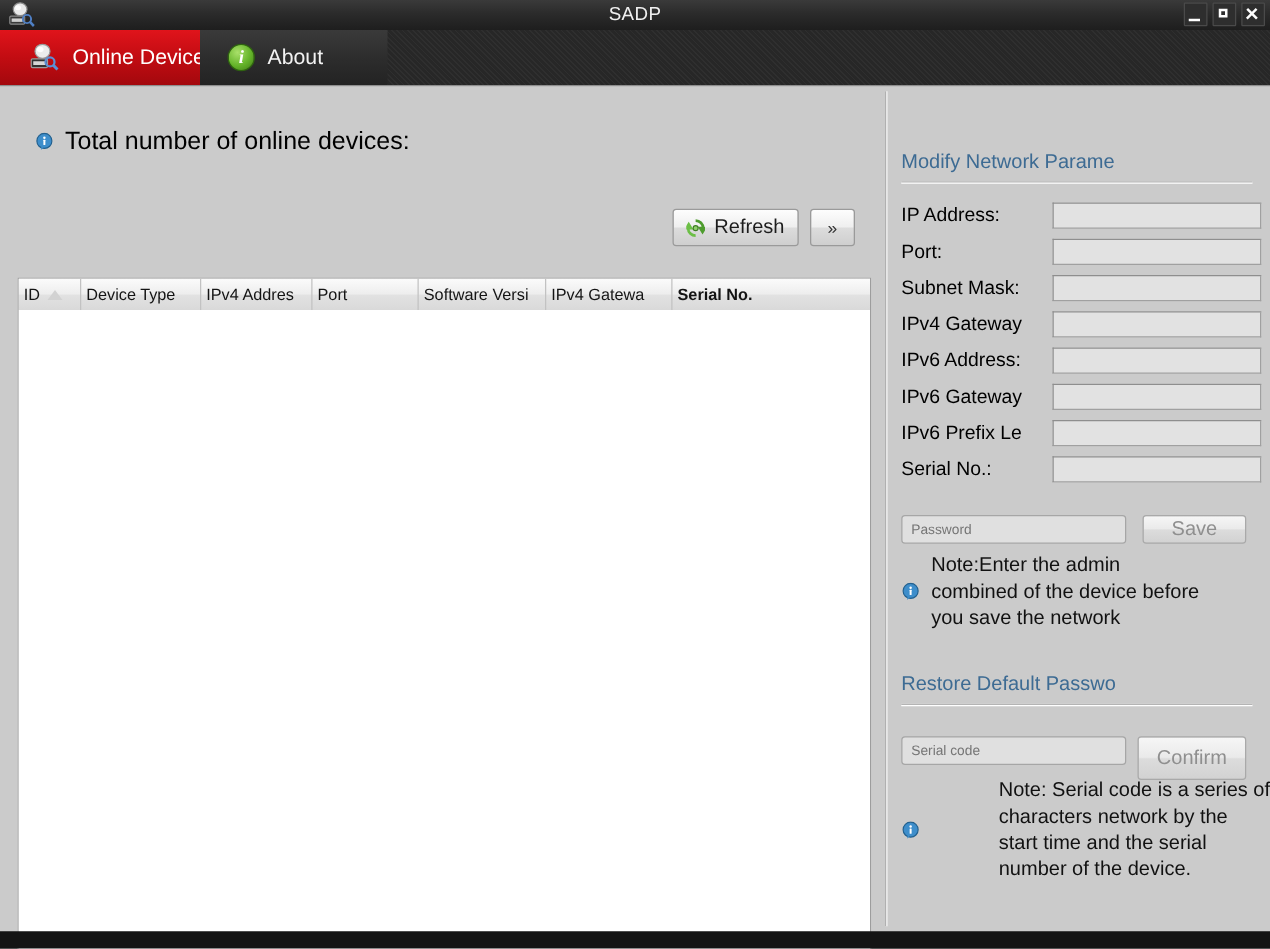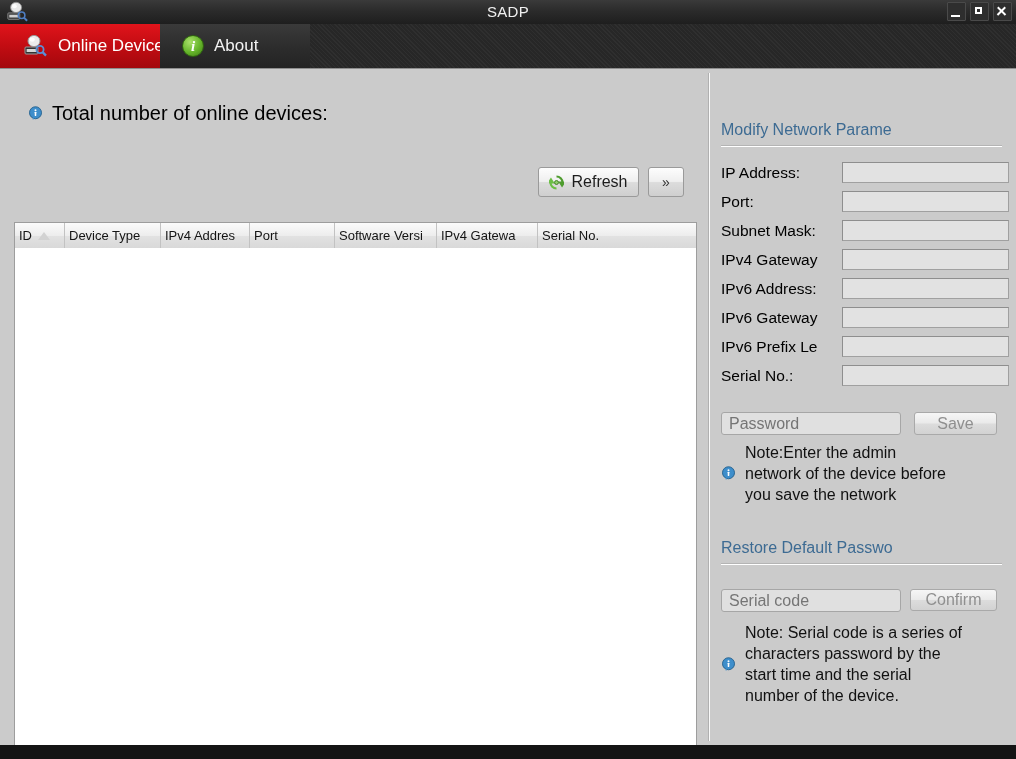--- a/index.html
+++ b/index.html
@@ -281,21 +281,21 @@
     color: #222;
     outline: none;
   }
   .textbox-dis {
     position: absolute;
     box-sizing: border-box;
     background: #e0e0e0;
     border: 1px solid #a6a6a6;
     border-radius: 3px;
     font-family: "Liberation Sans", sans-serif;
-    font-size: 16px;
+    font-size: 11px;
     color: #9b9b9b;
     padding: 0 7px;
     outline: none;
   }
   .btn-dis {
     position: absolute;
     box-sizing: border-box;
     background: linear-gradient(to bottom, #f6f6f6 0%, #eaeaea 48%, #dcdcdc 52%, #d2d2d2 100%);
     border: 1px solid #a9a9a9;
     border-radius: 3px;
@@ -396,21 +396,21 @@
     </div>
 
     <div class="table-wrap">
       <div class="thead" id="thead">
           <div class="th" style="width: 50px;"><span>ID</span><span class="sort-tri"></span></div>
           <div class="th" style="width: 96px;"><span>Device Type</span></div>
           <div class="th" style="width: 89px;"><span>IPv4 Addres</span></div>
           <div class="th" style="width: 85px;"><span>Port</span></div>
           <div class="th" style="width: 102px;"><span>Software Versi</span></div>
           <div class="th" style="width: 101px;"><span>IPv4 Gatewa</span></div>
-          <div class="th" style="width: 158px;"><span>Serial No.</span></div>
+          <div class="th" style="width: 158px; font-weight: bold;"><span>Serial No.</span></div>
         </div>
       <div class="tbody" id="tbody"></div>
 
     </div>
 
     <div class="rpanel">
 
       <div class="section-title" style="left:9px; top:36px; width:290px;">Modify Network Parame</div>
       <div class="section-rule" style="left:9px; top:60px; width:281px;"></div>
 
@@ -456,43 +456,43 @@
 
       <div class="note" style="left:9px; top:357px; width:290px;">
         <svg class="info-blue" viewBox="0 0 16 16">
           <circle cx="8" cy="7.2" r="6.4" fill="#3e8ecb" stroke="#23618f"></circle>
           <path d="M5.4 12.2 L7.6 12.2 L5.1 15 Z" fill="#3e8ecb"></path>
           <circle cx="8" cy="4.4" r="1.05" fill="#ffffff"></circle>
           <rect x="7.15" y="6.1" width="1.7" height="4.6" rx=".5" fill="#ffffff"></rect>
         </svg>
         <div class="note-text">
           <div>Note:Enter the admin</div>
-          <div>network of the device before</div>
+          <div>combined of the device before</div>
           <div>you save the network</div>
         </div>
       </div>
 
       <div class="section-title" style="left:9px; top:454px; width:290px;">Restore Default Passwo</div>
       <div class="section-rule" style="left:9px; top:478px; width:281px;"></div>
 
       <input class="textbox-dis" style="left: 9px; top: 504px; width: 180px; height: 23px;" disabled="" placeholder="Serial code">
-      <div class="btn-dis" style="left:198px; top:504px; width:87px; height:22px;">
+      <div class="btn-dis" style="left:198px; top:504px; width:87px; height:35px;">
         <span>Confirm</span>
       </div>
 
-      <div class="note" style="left:9px; top:537px; width:295px;">
+      <div class="note" style="left:9px; top:537px; width:295px;justify-content:space-between;">
         <svg class="info-blue" viewBox="0 0 16 16">
           <circle cx="8" cy="7.2" r="6.4" fill="#3e8ecb" stroke="#23618f"></circle>
           <path d="M5.4 12.2 L7.6 12.2 L5.1 15 Z" fill="#3e8ecb"></path>
           <circle cx="8" cy="4.4" r="1.05" fill="#ffffff"></circle>
           <rect x="7.15" y="6.1" width="1.7" height="4.6" rx=".5" fill="#ffffff"></rect>
         </svg>
         <div class="note-text">
           <div>Note: Serial code is a series of</div>
-          <div>characters password by the</div>
+          <div>characters network by the</div>
           <div>start time and the serial</div>
           <div>number of the device.</div>
         </div>
       </div>
 
     </div>
   </div>
 
   <div class="footer"></div>
 </div>

